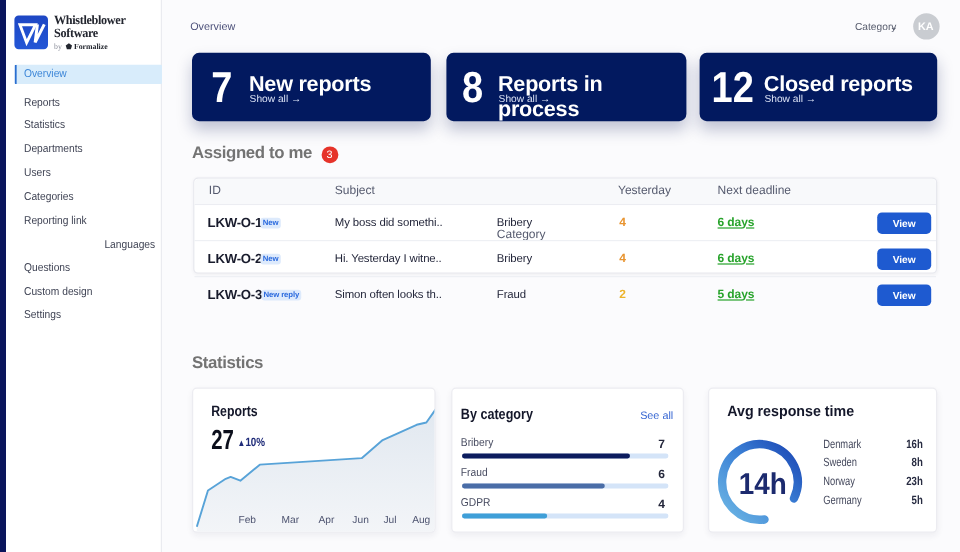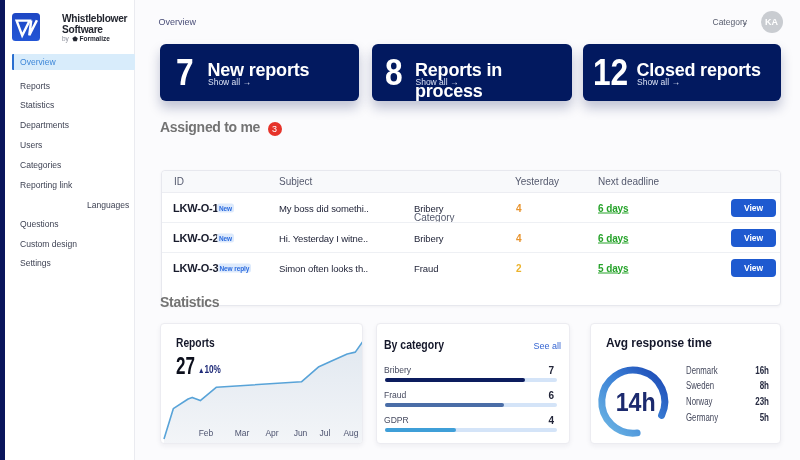--- a/index.html
+++ b/index.html
@@ -2,40 +2,40 @@
 <html><head>
 <meta charset="utf-8">
 <style>
 * { margin:0; padding:0; box-sizing:border-box; }
 html,body { width:800px; height:460px; font-family:"Liberation Sans",sans-serif; background:#fbfbfd; overflow:hidden; position:relative; }
 .abs { position:absolute; }
 .strip { left:0; top:0; width:4.5px; height:460px; background:#0a155c; }
 .sidebar { left:4.5px; top:0; width:130.5px; height:460px; background:#fff; border-right:1px solid #eaebf0; }
 .logo-row { position:absolute; left:7.5px; top:13px; display:flex; }
 .logo-sq { width:28px; height:28px; border-radius:3.5px; background:linear-gradient(180deg,#1e47c4,#2356d6); position:relative; flex:0 0 28px; }
-.logo-txt { margin-left:22px; }
+.logo-txt { margin-left:5px;font-family:Liberation Serif, serif; }
 .logo-txt .l1 { font-size:10.5px; font-weight:bold; color:#23262f; line-height:10.5px; letter-spacing:-0.3px; transform:scaleX(0.97); transform-origin:left; }
 .logo-txt .by { font-size:6.5px; color:#8a8d99; margin-top:0.5px; }
 .logo-txt .by b { color:#23262f; font-size:6.5px; }
 .menu-item { position:absolute; left:0; width:130px; height:15px; line-height:15px; padding-left:15px; font-size:9.5px; color:#3f4354; }
 .menu-item span { display:inline-block; transform:scaleX(0.9); transform-origin:left center; }
 .menu-item.active { left:7px; width:123px; background:#d8ecfb; border-left:2px solid #2a6fd0; color:#3e87d8; padding-left:6px; border-radius:1px; }
 .h-overview { left:158.5px; top:17px; font-size:9px; color:#4a4e78; }
 .h-lang { left:712.5px; top:16.5px; font-size:8.5px; color:#585d6e; }
 .avatar { left:760.5px; top:10.5px; width:22px; height:22px; border-radius:50%; background:#c9ccd1; color:#fff; font-size:9px; font-weight:bold; text-align:center; line-height:22px; }
 
 .scard { top:44px; height:57px; background:#02195f; border-radius:6px; box-shadow:0 7px 12px rgba(20,30,90,0.25); color:#fff; }
 .scard .num { position:absolute; top:50.5%; transform:translateY(-50%) scaleX(0.88); transform-origin:left center; font-size:36px; font-weight:bold; }
 .scard .title { position:absolute; top:15.5px; font-size:18px; font-weight:bold; letter-spacing:-0.2px; }
 .scard .show { position:absolute; top:33px; font-size:8.5px; color:#dbe2f5; }
 
 .sechead { font-size:14px; font-weight:bold; color:#737373; letter-spacing:-0.3px; }
 .badge3 { position:absolute; left:267.5px; top:122px; width:14px; height:14px; border-radius:50%; background:#e6332a; color:#fff; font-size:9px; text-align:center; line-height:14px; }
 
-.tbl { left:161px; top:170px; width:620px; height:136px; background:#fff; border:1px solid #e7e8ee; border-radius:4px; box-shadow:0 1px 3px rgba(30,35,60,0.05); }
+.tbl { left:161px; top:148px; width:620px; height:80px; background:#fff; border:1px solid #e7e8ee; border-radius:4px; box-shadow:0 1px 3px rgba(30,35,60,0.05); }
 .thead { position:absolute; left:0; top:0; width:100%; height:21.5px; background:#f8f9fb; border-bottom:1px solid #ecedf2; border-radius:4px 4px 0 0; }
 .th { position:absolute; top:0; height:21.5px; line-height:22px; font-size:10px; color:#555a6e; }
 .trow { position:absolute; left:0; width:100%; height:30px; }
 .trow .bb { border-bottom:1px solid #eef0f4; }
 .td { position:absolute; font-size:9.5px; letter-spacing:-0.1px; color:#23263a; top:50%; transform:translateY(-50%); }
 .td.id { font-weight:bold; color:#181b2c; font-size:11px; letter-spacing:-0.2px; }
 .nbadge { background:#ddeafc; color:#2c6bde; font-size:6.5px; padding:1px 2px; border-radius:2.5px; font-weight:bold; white-space:nowrap; }
 .sev { font-weight:bold; font-size:10px; }
 .days { color:#27a32b; font-weight:bold; font-size:10px;text-decoration:underline; }
 .viewbtn { position:absolute; left:569px; top:50%; transform:translateY(-50%); width:45px; height:18px; background:#1e5ad0; color:#fff; font-size:8.5px; text-align:center; line-height:18px; border-radius:4px; font-weight:bold; }

